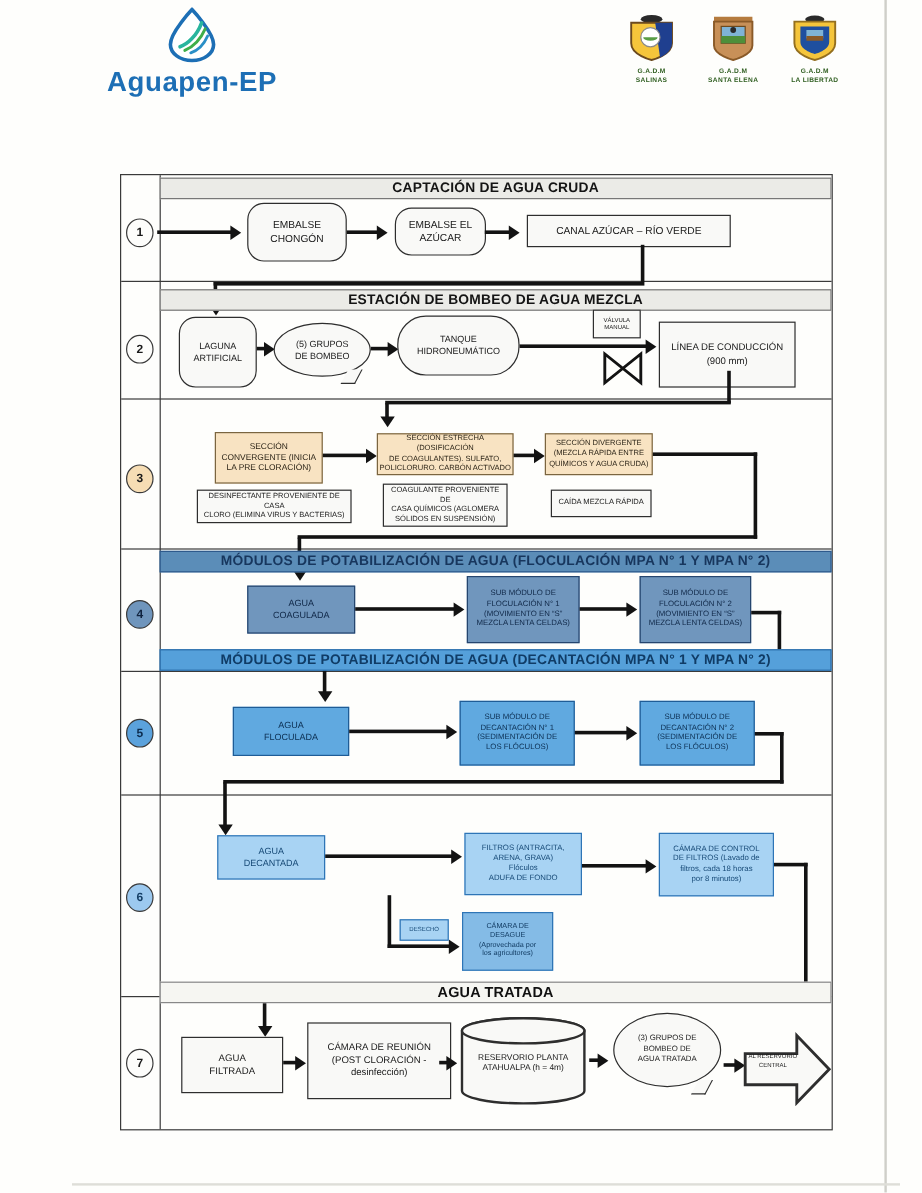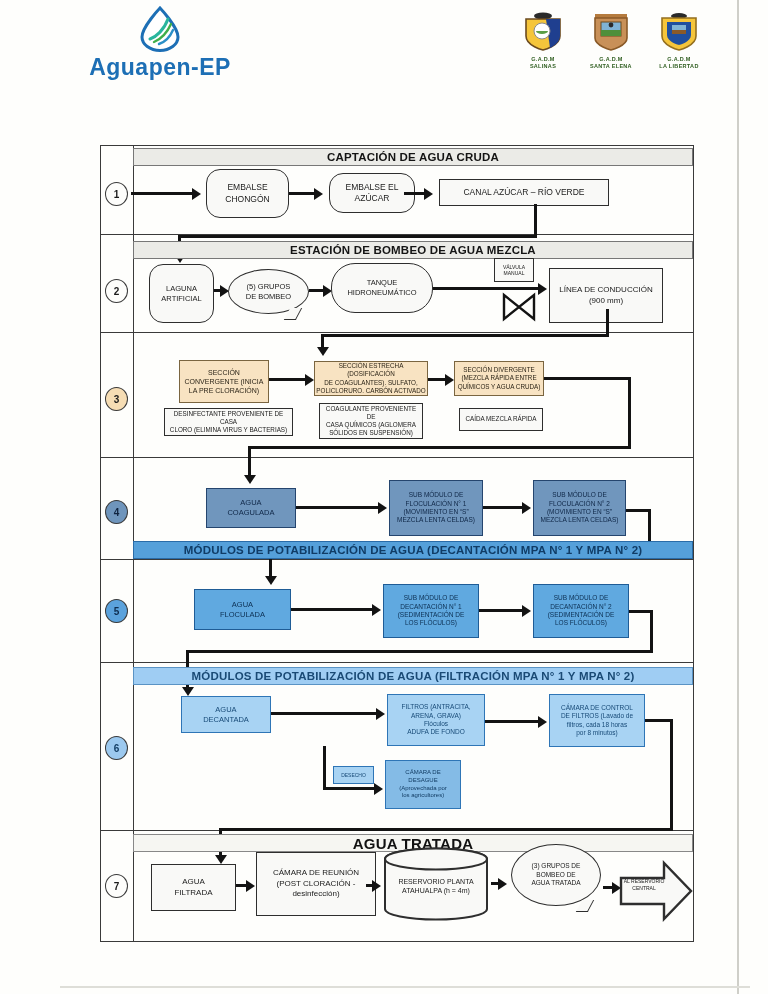--- a/index.html
+++ b/index.html
@@ -132,21 +132,21 @@
     <div class="rowline" style="top:413px"></div>
     <div class="rowline" style="top:516px"></div>
     <div class="rowline" style="top:684px"></div>
 
     <div class="hdr hdr-gray" style="top:2px">CAPTACIÓN DE AGUA CRUDA</div>
     <div class="circle" style="top:36px">1</div>
     <div class="harrow" style="left:30px;top:46px;width:62px"></div>
     <div class="box round" style="left:105px;top:23px;width:83px;height:49px;font-size:8.5px">EMBALSE
 CHONGÓN</div>
     <div class="harrow" style="left:188px;top:46px;width:26px"></div>
-    <div class="box round" style="left:228px;top:27px;width:86px;height:40px;font-size:8.5px">EMBALSE EL
+    <div class="box round" style="left:228px;top:27px;width:76px;height:40px;font-size:8.5px">EMBALSE EL
 AZÚCAR</div>
     <div class="harrow" style="left:303px;top:46px;width:21px"></div>
     <div class="box" style="left:338px;top:33px;width:170px;height:27px;font-size:8.5px">CANAL AZÚCAR – RÍO VERDE</div>
     <div class="seg" style="left:433px;top:58px;width:3px;height:31px"></div>
     <div class="seg" style="left:77px;top:89px;width:359px;height:3px"></div>
     <div class="varrow" style="left:77px;top:89px;height:20px"></div>
 
     <div class="hdr hdr-gray" style="top:95px">ESTACIÓN DE BOMBEO DE AGUA MEZCLA</div>
     <div class="circle" style="top:133px">2</div>
     <div class="box round" style="left:48px;top:118px;width:65px;height:59px">LAGUNA
@@ -185,20 +185,21 @@
 CLORO (ELIMINA VIRUS Y BACTERIAS)</div>
     <div class="box" style="left:218px;top:257px;width:104px;height:36px;font-size:6.3px">COAGULANTE PROVENIENTE DE
 CASA QUÍMICOS (AGLOMERA
 SÓLIDOS EN SUSPENSIÓN)</div>
     <div class="box" style="left:358px;top:262px;width:84px;height:23px;font-size:6.3px">CAÍDA MEZCLA RÁPIDA</div>
     <div class="seg" style="left:443px;top:231px;width:87px;height:3px"></div>
     <div class="seg" style="left:527px;top:231px;width:3px;height:72px"></div>
     <div class="seg" style="left:147px;top:300px;width:383px;height:3px"></div>
     <div class="varrow" style="left:147px;top:302px;height:28px"></div>
 
+    <div class="hdr hdr-steel" style="top:313px">MÓDULOS DE POTABILIZACIÓN DE AGUA (FLOCULACIÓN MPA N° 1 Y MPA N° 2)</div>
     <div class="circle c-steel" style="top:354px">4</div>
     <div class="box steelbox" style="left:105px;top:342px;width:90px;height:40px">AGUA
 COAGULADA</div>
     <div class="harrow" style="left:195px;top:360px;width:83px"></div>
     <div class="box steelbox" style="left:288px;top:334px;width:94px;height:56px;font-size:6.5px">SUB MÓDULO DE
 FLOCULACIÓN N° 1
 (MOVIMIENTO EN “S”
 MEZCLA LENTA CELDAS)</div>
     <div class="harrow" style="left:382px;top:360px;width:40px"></div>
     <div class="box steelbox" style="left:432px;top:334px;width:93px;height:56px;font-size:6.5px">SUB MÓDULO DE
@@ -222,21 +223,20 @@
     <div class="harrow" style="left:378px;top:463px;width:44px"></div>
     <div class="box bluebox" style="left:432px;top:438px;width:96px;height:54px;font-size:6.5px">SUB MÓDULO DE
 DECANTACIÓN N° 2
 (SEDIMENTACIÓN DE
 LOS FLÓCULOS)</div>
     <div class="seg" style="left:528px;top:464px;width:24px;height:3px"></div>
     <div class="seg" style="left:549px;top:464px;width:3px;height:43px"></div>
     <div class="seg" style="left:85px;top:504px;width:467px;height:3px"></div>
     <div class="varrow" style="left:85px;top:506px;height:36px"></div>
 
-    <div class="hdr hdr-lblue" style="top:521px">MÓDULOS DE POTABILIZACIÓN DE AGUA (FILTRACIÓN MPA N° 1 Y MPA N° 2)</div>
     <div class="circle c-lblue" style="top:590px">6</div>
     <div class="box lbluebox" style="left:80px;top:550px;width:90px;height:37px">AGUA
 DECANTADA</div>
     <div class="harrow" style="left:170px;top:566px;width:106px"></div>
     <div class="box lbluebox" style="left:286px;top:548px;width:98px;height:52px;font-size:6.5px">FILTROS (ANTRACITA,
 ARENA, GRAVA)
 Flóculos
 ADUFA DE FONDO</div>
     <div class="harrow" style="left:384px;top:574px;width:54px"></div>
     <div class="box lbluebox" style="left:448px;top:548px;width:96px;height:53px;font-size:6.5px">CÁMARA DE CONTROL
@@ -248,21 +248,21 @@
     <div class="box lbluebox" style="left:232px;top:620px;width:41px;height:18px;font-size:5px">DESECHO</div>
     <div class="box desaguebox" style="left:284px;top:614px;width:76px;height:49px;font-size:6px">CÁMARA DE
 DESAGUE
 (Aprovechada por
 los agricultores)</div>
     <div class="seg" style="left:544px;top:573px;width:28px;height:3px"></div>
     <div class="seg" style="left:569px;top:573px;width:3px;height:112px"></div>
     <div class="seg" style="left:118px;top:682px;width:454px;height:3px"></div>
     <div class="varrow" style="left:118px;top:684px;height:26px"></div>
 
-    <div class="hdr hdr-white" style="top:688px;font-size:15px">AGUA TRATADA</div>
+    <div class="hdr hdr-white" style="top:672px;font-size:12px">AGUA TRATADA</div>
     <div class="circle" style="top:728px">7</div>
     <div class="box" style="left:50px;top:718px;width:85px;height:47px;font-size:8px">AGUA
 FILTRADA</div>
     <div class="harrow" style="left:135px;top:738px;width:11px"></div>
     <div class="box" style="left:155px;top:706px;width:120px;height:64px;font-size:8px">CÁMARA DE REUNIÓN
 (POST CLORACIÓN -
 desinfección)</div>
     <div class="harrow" style="left:265px;top:738px;width:7px"></div>
     <svg class="abs" style="left:280px;top:700px" width="110" height="76" viewBox="0 0 110 76">
       <path d="M4 13 a51 10.5 0 0 1 102 0 v50 a51 10.5 0 0 1 -102 0 z" fill="#f9f9f7" stroke="#2e2e2e" stroke-width="2"></path>

